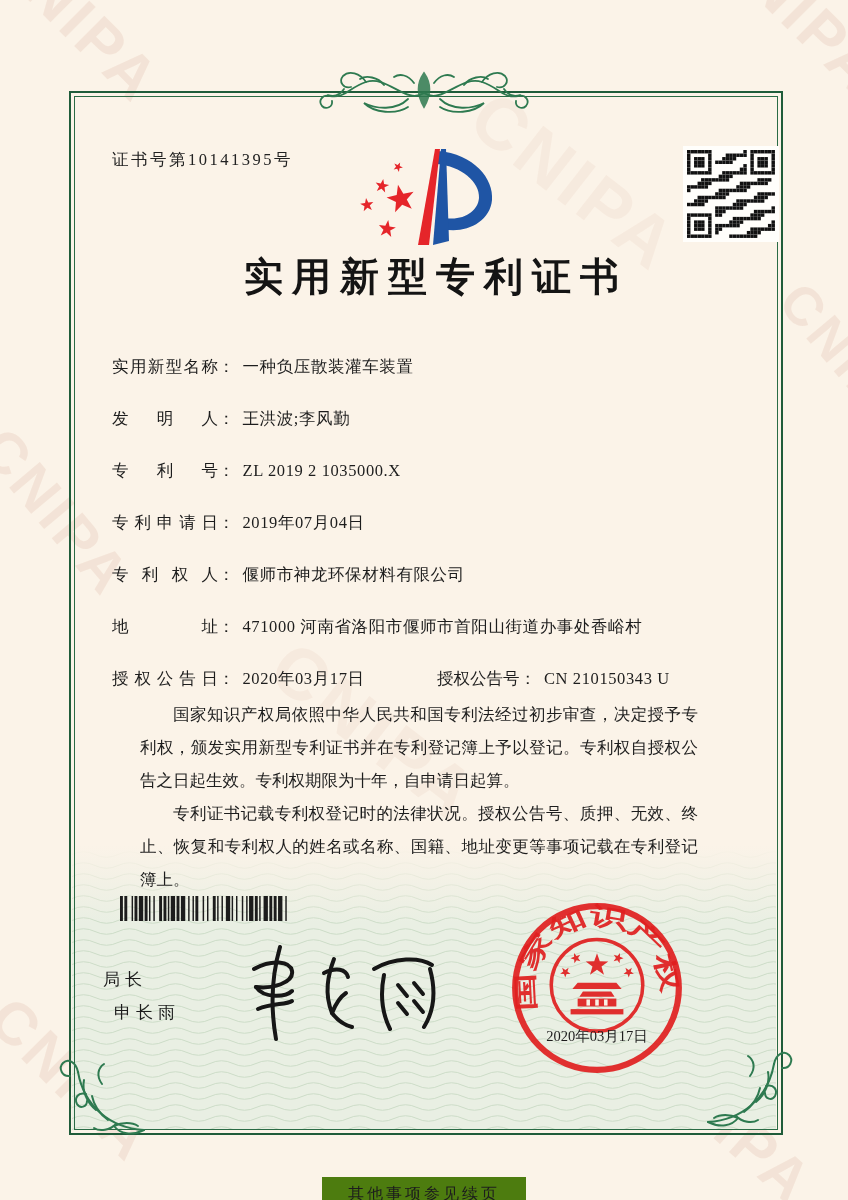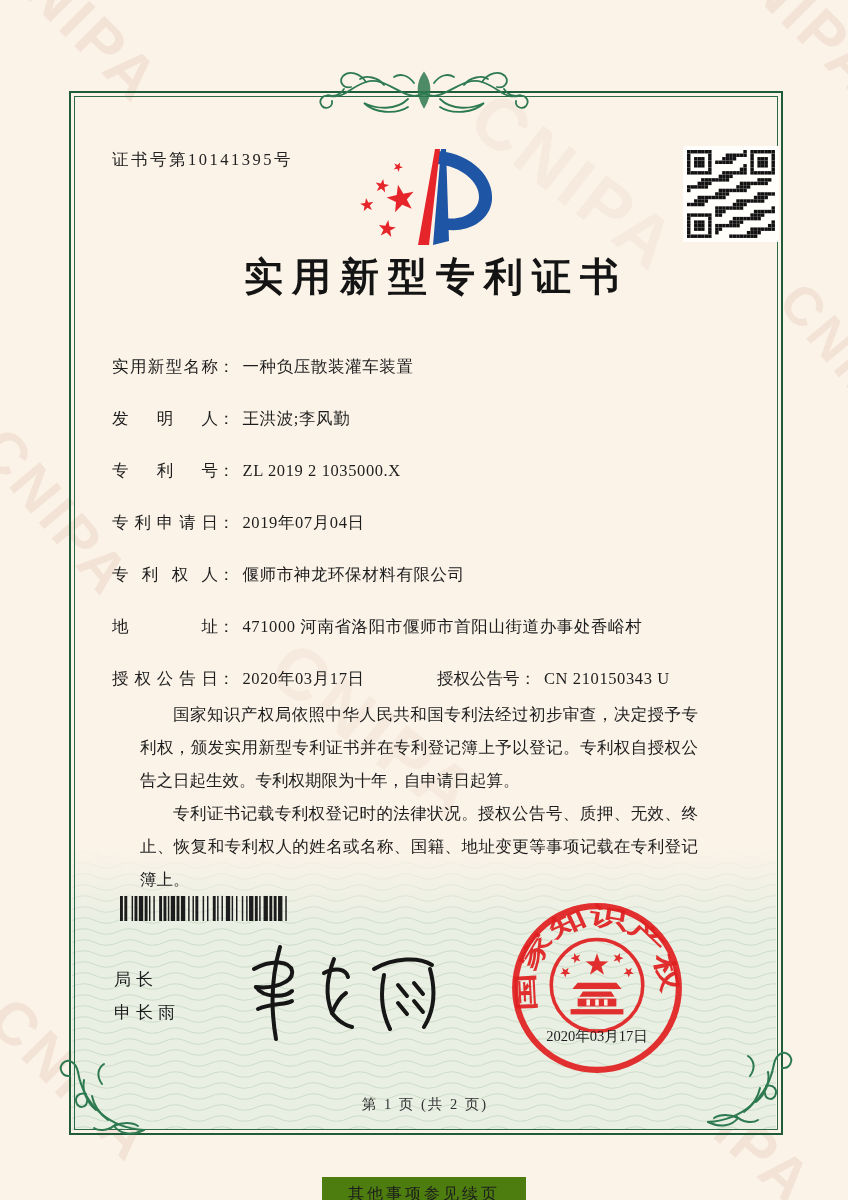--- a/index.html
+++ b/index.html
@@ -36,21 +36,21 @@
   .f-colon{margin-right:8px;}
   .f-value{letter-spacing:.6px;}
   .announce{position:absolute;left:325px;top:0;}
 
   .paras{position:absolute;left:113px;top:698px;width:558px;font-size:16.5px;line-height:33px;
       color:#1d1d1d;text-align:justify;margin-left:27px;}
   .paras p{margin:0;text-indent:2em;}
 
   .barcode{position:absolute;left:120px;top:896px;}
 
-  .signatory-title{position:absolute;left:114px;top:968px;font-size:17px;letter-spacing:5px;color:#1d1d1d;}
+  .signatory-title{position:absolute;left:103px;top:968px;font-size:17px;letter-spacing:5px;color:#1d1d1d;}
   .signatory-name{position:absolute;left:114px;top:1001px;font-size:17px;letter-spacing:5px;color:#1d1d1d;}
   .signature{position:absolute;left:228px;top:935px;}
 
   .seal{position:absolute;left:509px;top:900px;}
 
   .page-info{position:absolute;left:70px;top:1095px;width:710px;text-align:center;
       font-size:14.5px;letter-spacing:2px;color:#333;}
   .cont-note{position:absolute;left:424px;top:1137px;transform:translateX(-50%);
       background:#4d7c0f;padding:7px 26px;font-size:16px;letter-spacing:3px;color:#1d1d1d;white-space:nowrap;margin-top:40px;}
 
@@ -564,17 +564,16 @@
           <rect x="78" y="112" width="44" height="9"></rect>
           <rect x="70" y="124" width="60" height="6"></rect>
           <rect x="88" y="113" width="4" height="7" fill="#fbf3e8"></rect>
           <rect x="98" y="113" width="4" height="7" fill="#fbf3e8"></rect>
           <rect x="108" y="113" width="4" height="7" fill="#fbf3e8"></rect>
         </g>
         <text x="100" y="160" text-anchor="middle" font-size="16.5" fill="#1d1d1d">2020年03月17日</text>
       </svg>
     </div>
 
-    <div class="page-info">第 1 页 (共 2 页)</div>
     <div class="cont-note">其他事项参见续页</div>
 
   </div>
 </div>
 
 </body></html>

